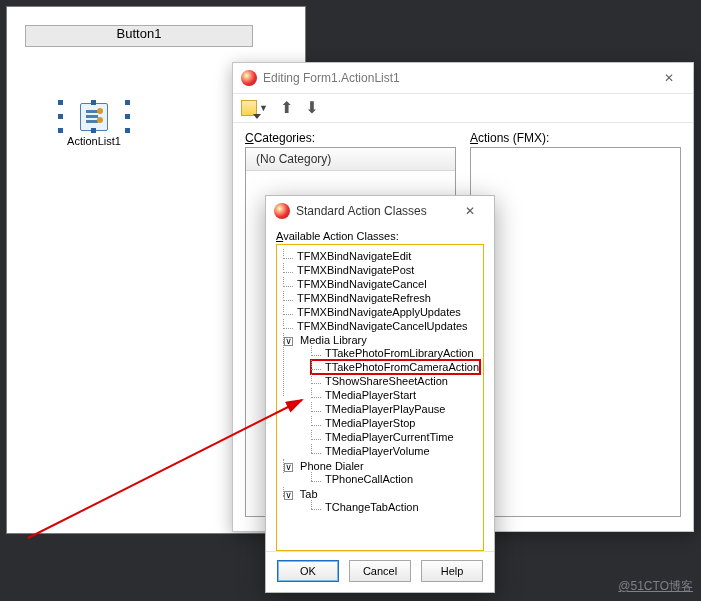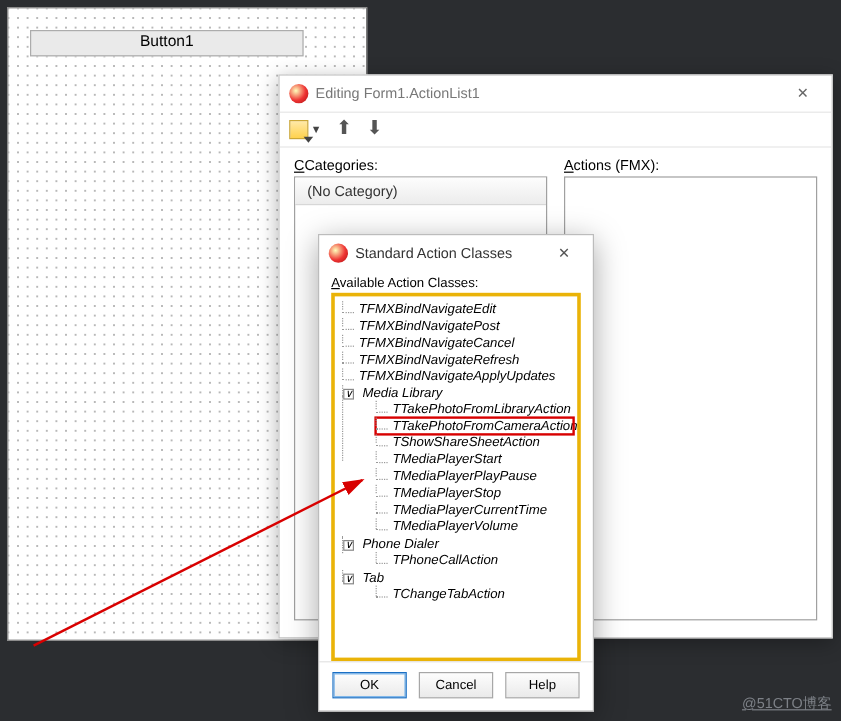--- a/index.html
+++ b/index.html
@@ -105,22 +105,22 @@
     box-shadow:0 6px 24px rgba(0,0,0,.35);
     display:flex; flex-direction:column;
   }
   .w2title{
     height:30px; display:flex; align-items:center; padding:0 8px; gap:6px;
     color:#333; font-size:12px;
   }
   .w2body{ padding:4px 10px 0 10px; flex:1; display:flex; flex-direction:column; min-height:0;}
   .w2body .lbl{ font-size:11px; margin-bottom:2px;}
   .treebox{
-    flex:1; border:3px solid #eab308; background:#fff; overflow:auto;
-    font-size:11px; padding:4px 3px 4px 0;font-style:italic;
+    flex:1; border:1px solid #eab308; background:#fff; overflow:auto;
+    font-size:11px; padding:4px 3px 4px 0;
   }
   .tree ul{ list-style:none; margin:0; padding-left:14px; }
   .tree > ul{ padding-left:6px; position:relative;}
   .tree li{
     position:relative; padding:1px 0 1px 14px; white-space:nowrap;
   }
   .tree li::before{
     content:""; position:absolute; left:0; top:0; bottom:50%;
     border-left:1px dotted #999;
   }
@@ -156,20 +156,34 @@
   .watermark{
     position:absolute; right:8px; bottom:6px; color:#7d8187; font-size:12px;text-decoration:underline;
   }
 </style>
 </head>
 <body>
 
 <div class="designer">
   <div class="btn1">
     <span>Button1</span>
+  </div>
+  <div class="comp">
+    <div class="glyph"></div>
+    <div>ActionList1</div>
+    <div class="handles">
+      <div class="h" style="left:-3px;top:-3px"></div>
+        <div class="h" style="right:-3px;top:-3px"></div>
+      <div class="h" style="left:-3px;top:11px"></div>
+        <div class="h" style="right:-3px;top:11px"></div>
+      <div class="h" style="left:-3px;top:25px"></div>
+        <div class="h" style="right:-3px;top:25px"></div>
+      <div class="h" style="left:30px;top:-3px"></div>
+        <div class="h" style="left:30px;top:25px"></div>
+    </div>
   </div>
 </div>
 
 <div class="win1">
   <div class="w1title">
     <span class="redball"></span>
     <span>Editing Form1.ActionList1</span>
     <span class="winclose">✕</span>
   </div>
   <div class="toolbar">
@@ -202,20 +216,21 @@
   </div>
   <div class="w2body">
     <div class="lbl"><span class="underline-letter">A</span><span>vailable Action Classes:</span></div>
     <div class="treebox tree">
       <ul id="tree-root">
           <li class="leaf">TFMXBindNavigateEdit</li>
           <li class="leaf">TFMXBindNavigatePost</li>
           <li class="leaf">TFMXBindNavigateCancel</li>
           <li class="leaf">TFMXBindNavigateRefresh</li>
           <li class="leaf">TFMXBindNavigateApplyUpdates</li>
+          <li class="leaf">TFMXBindNavigateCancelUpdates</li>
           <li class="node"><span class="tw">∨</span> Media Library<ul>
               <li class="leaf">TTakePhotoFromLibraryAction</li>
               <li class="leaf highlighted">TTakePhotoFromCameraAction</li>
               <li class="leaf">TShowShareSheetAction</li>
               <li class="leaf">TMediaPlayerStart</li>
               <li class="leaf">TMediaPlayerPlayPause</li>
               <li class="leaf">TMediaPlayerStop</li>
               <li class="leaf">TMediaPlayerCurrentTime</li>
               <li class="leaf">TMediaPlayerVolume</li>
             </ul></li>

